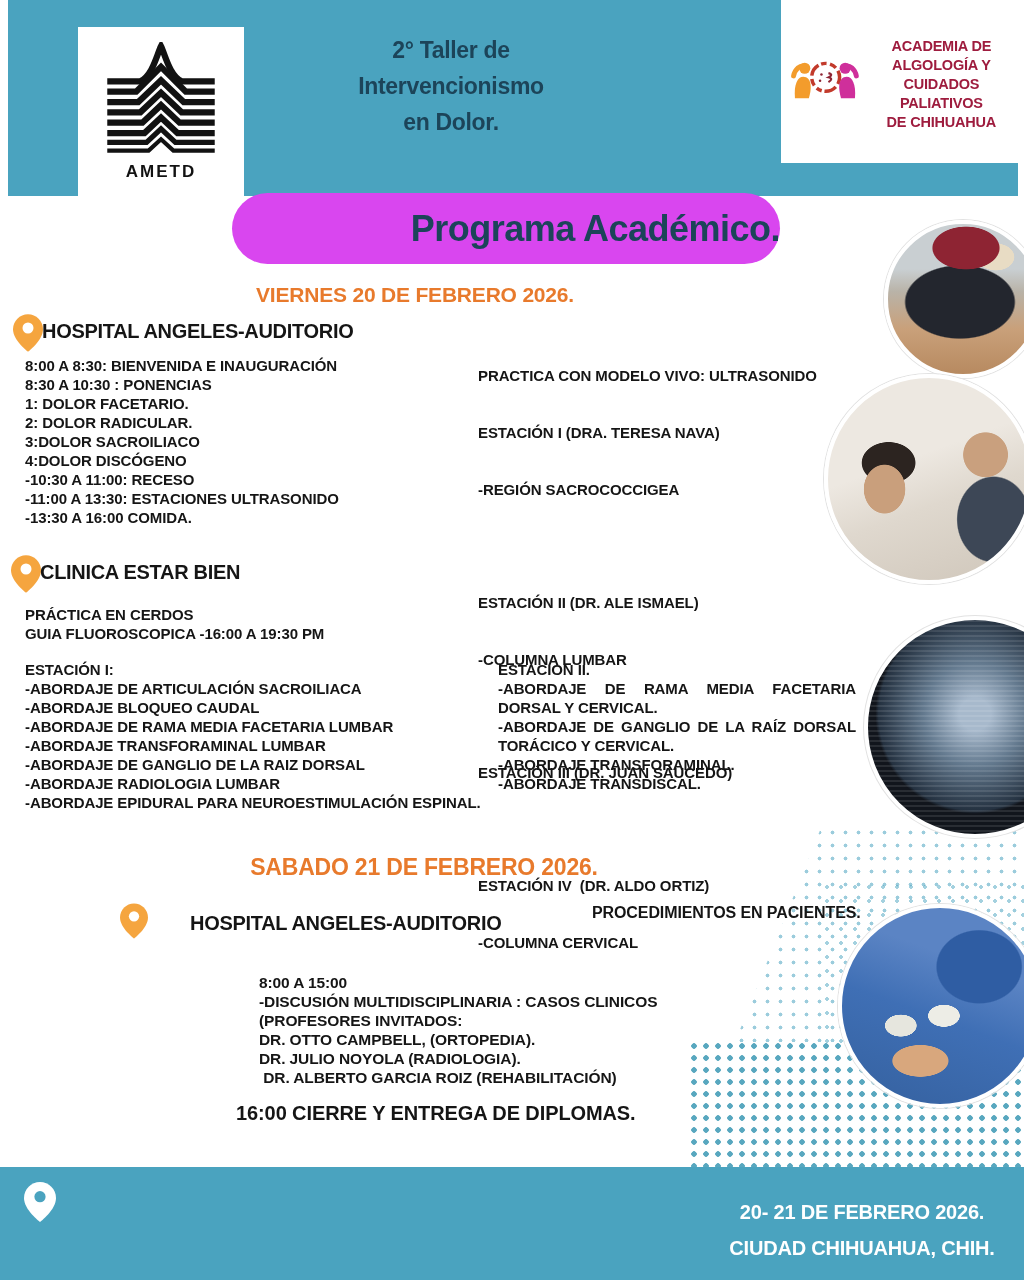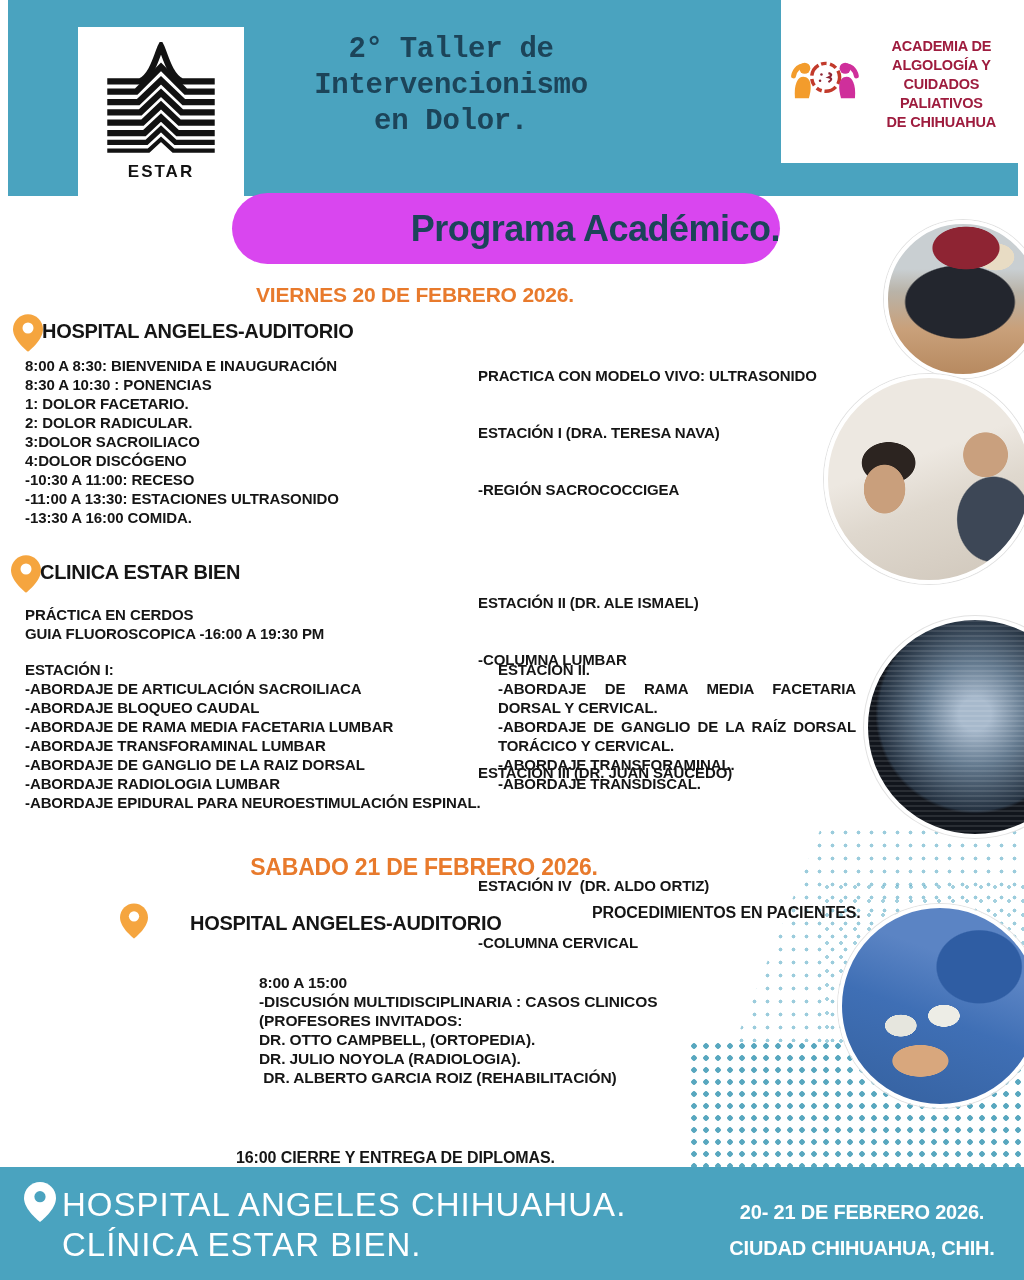--- a/index.html
+++ b/index.html
@@ -4,21 +4,21 @@
 <style>
   html,body{margin:0;padding:0;background:#fff;}
   .page{position:relative;width:1024px;height:1280px;background:#ffffff;overflow:hidden;
         font-family:"Liberation Sans",sans-serif;color:#111;}
   
   .header{position:absolute;left:8px;top:0;width:1010px;height:196px;background:#4AA3BF;}
   .logo-box-left{position:absolute;left:78px;top:27px;width:166px;height:169px;background:#fff;
                  display:flex;flex-direction:column;align-items:center;justify-content:center;}
   .ameto-label{font-weight:bold;font-size:17px;letter-spacing:2px;color:#121212;margin-top:2px;}
   .main-title{position:absolute;left:278px;top:32px;width:346px;text-align:center;
-              color:#1C4459;font-weight:bold;font-size:29px;line-height:36px;letter-spacing:-0.3px;font-family:Liberation Mono, monospace;}
+              color:#1C4459;font-weight:bold;font-size:23px;line-height:36px;letter-spacing:-0.3px;}
   .logo-box-right{position:absolute;left:781px;top:0;width:237px;height:163px;background:#fff;
                   display:flex;align-items:center;justify-content:flex-start;padding-top:6px;box-sizing:border-box;}
   .academy-text{color:#9E1C3E;font-weight:bold;font-size:14.5px;line-height:19px;text-align:center;letter-spacing:-0.2px;}
   
   .pill{position:absolute;left:232px;top:193px;width:548px;height:71px;background:#d946ef;
         border-radius:42px;display:flex;align-items:center;justify-content:flex-end;z-index:4;}
   .pill-text{color:#1C4459;font-weight:bold;font-size:36px;letter-spacing:-0.5px;}
   
   .day-heading{position:absolute;color:#E87A2C;font-weight:bold;font-size:21px;letter-spacing:-0.2px;text-align:center;z-index:4;}
   .venue-head{position:absolute;font-weight:bold;font-size:20px;color:#151515;letter-spacing:-0.3px;z-index:4;}
@@ -76,21 +76,21 @@
     <svg width="124" height="118" viewBox="0 0 120 114">
       <path d="M8,38 H40 C52,32 56,12 60,4 C64,12 68,32 80,38 H112" fill="none" stroke="#121212" stroke-width="6"></path>
       <path d="M8,48 L36,48 L60,24 L84,48 L112,48" fill="none" stroke="#121212" stroke-width="6"></path>
       <path d="M8,58 L38,58 L60,37 L82,58 L112,58" fill="none" stroke="#121212" stroke-width="6"></path>
       <path d="M8,68 L40,68 L60,49 L80,68 L112,68" fill="none" stroke="#121212" stroke-width="6"></path>
       <path d="M8,78 L42,78 L60,61 L78,78 L112,78" fill="none" stroke="#121212" stroke-width="6"></path>
       <path d="M8,88 L44,88 L60,73 L76,88 L112,88" fill="none" stroke="#121212" stroke-width="6"></path>
       <path d="M8,97 L46,97 L60,84 L74,97 L112,97" fill="none" stroke="#121212" stroke-width="5"></path>
       <path d="M8,105 L48,105 L60,94 L72,105 L112,105" fill="none" stroke="#121212" stroke-width="4"></path>
     </svg>
-    <div class="ameto-label">ESTAR</div>
+    <div class="ameto-label">AMETD</div>
   </div>
 
   <div class="main-title">
     <div>2° Taller de</div>
     <div>Intervencionismo</div>
     <div>en Dolor.</div>
   </div>
 
   <div class="logo-box-right">
     <svg width="110" height="72" viewBox="0 0 120 78">
@@ -197,39 +197,35 @@
 
   <div class="body-col" style="left:259px;top:973px;font-size:15.5px;">
     <div>8:00 A 15:00</div>
     <div>-DISCUSIÓN MULTIDISCIPLINARIA : CASOS CLINICOS</div>
     <div>(PROFESORES INVITADOS:</div>
     <div>DR. OTTO CAMPBELL, (ORTOPEDIA).</div>
     <div>DR. JULIO NOYOLA (RADIOLOGIA).</div>
     <div> DR. ALBERTO GARCIA ROIZ (REHABILITACIÓN)</div>
   </div>
 
-  <div class="body-col" style="left:236px;top:1148px;font-size:16px;">16:00 CIERRE Y ENTREGA DE DIPLOMAS.</div>
+  <div class="body-col" style="left:236px;top:1104px;font-size:20px;">16:00 CIERRE Y ENTREGA DE DIPLOMAS.</div>
 
   <div class="dots-a"></div>
   <div class="dots-c"></div>
   <div class="dots-b"></div>
 
   <div class="circle c1"></div>
   <div class="circle c2"></div>
   <div class="circle c3"></div>
   <div class="circle c4"></div>
 
   <div class="footer">
     <svg style="position:absolute;left:24px;top:14px;" width="32" height="42" viewBox="0 0 24 30">
       <path d="M12,0 C5.4,0 0,5.4 0,12 C0,21 12,30 12,30 S24,21 24,12 C24,5.4 18.6,0 12,0 Z" fill="#ffffff"></path>
       <circle cx="12" cy="11" r="4.2" fill="#4AA3BF"></circle>
     </svg>
-    <div class="footer-venues">
-      <div>HOSPITAL ANGELES CHIHUAHUA.</div>
-      <div>CLÍNICA ESTAR BIEN.</div>
-    </div>
     <div class="footer-right">
       <div class="footer-date">20- 21  DE FEBRERO 2026.</div>
       <div class="footer-city">CIUDAD CHIHUAHUA, CHIH.</div>
     </div>
   </div>
 
 </div>
 
 </body></html>

